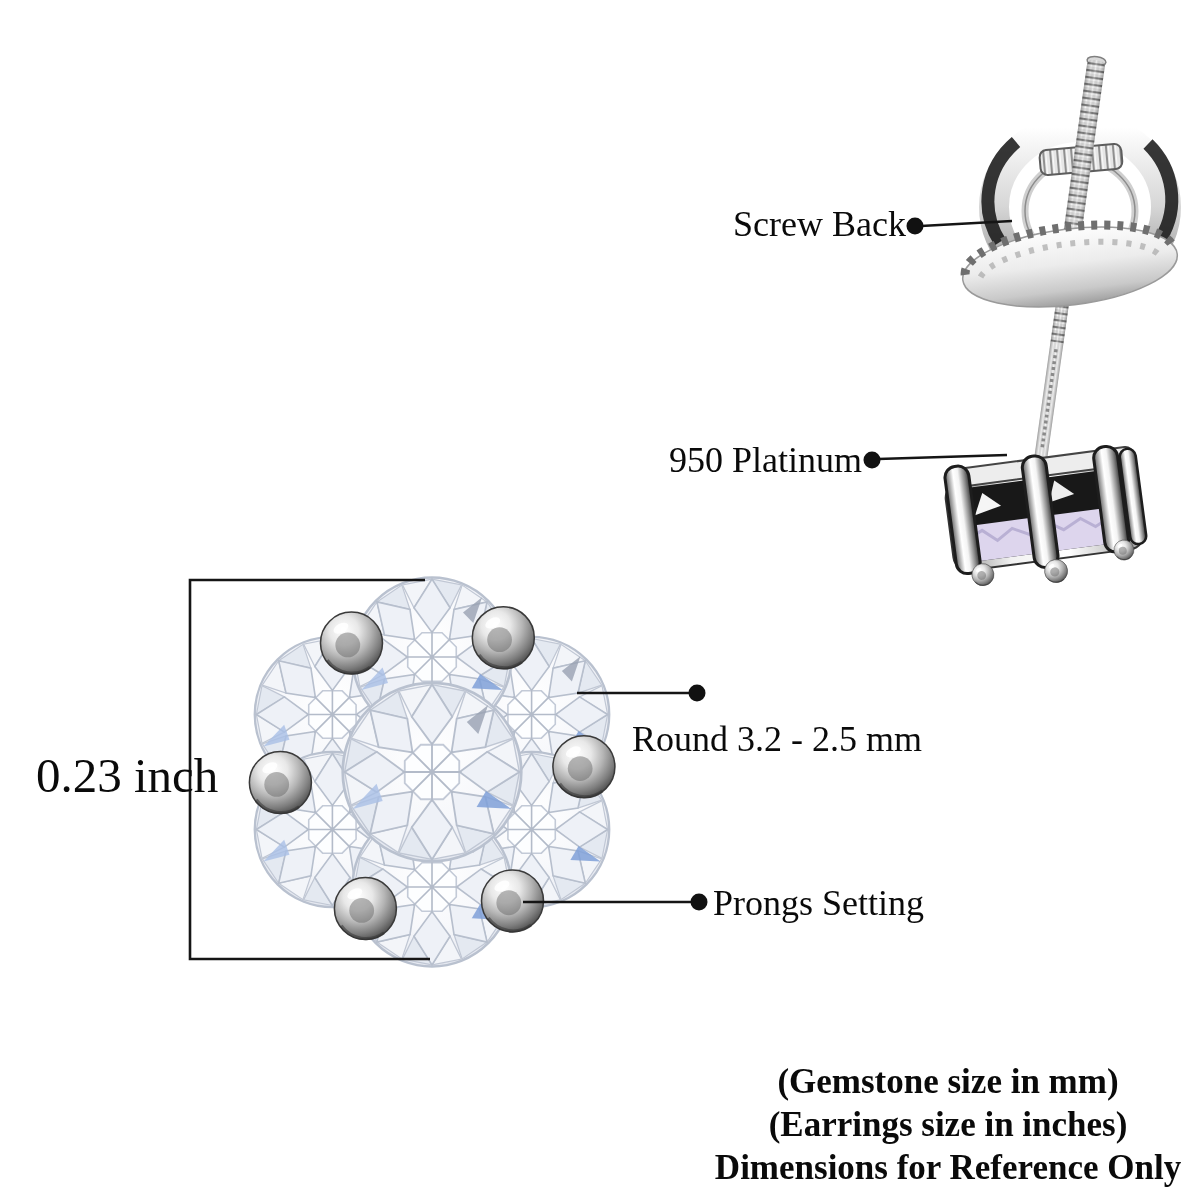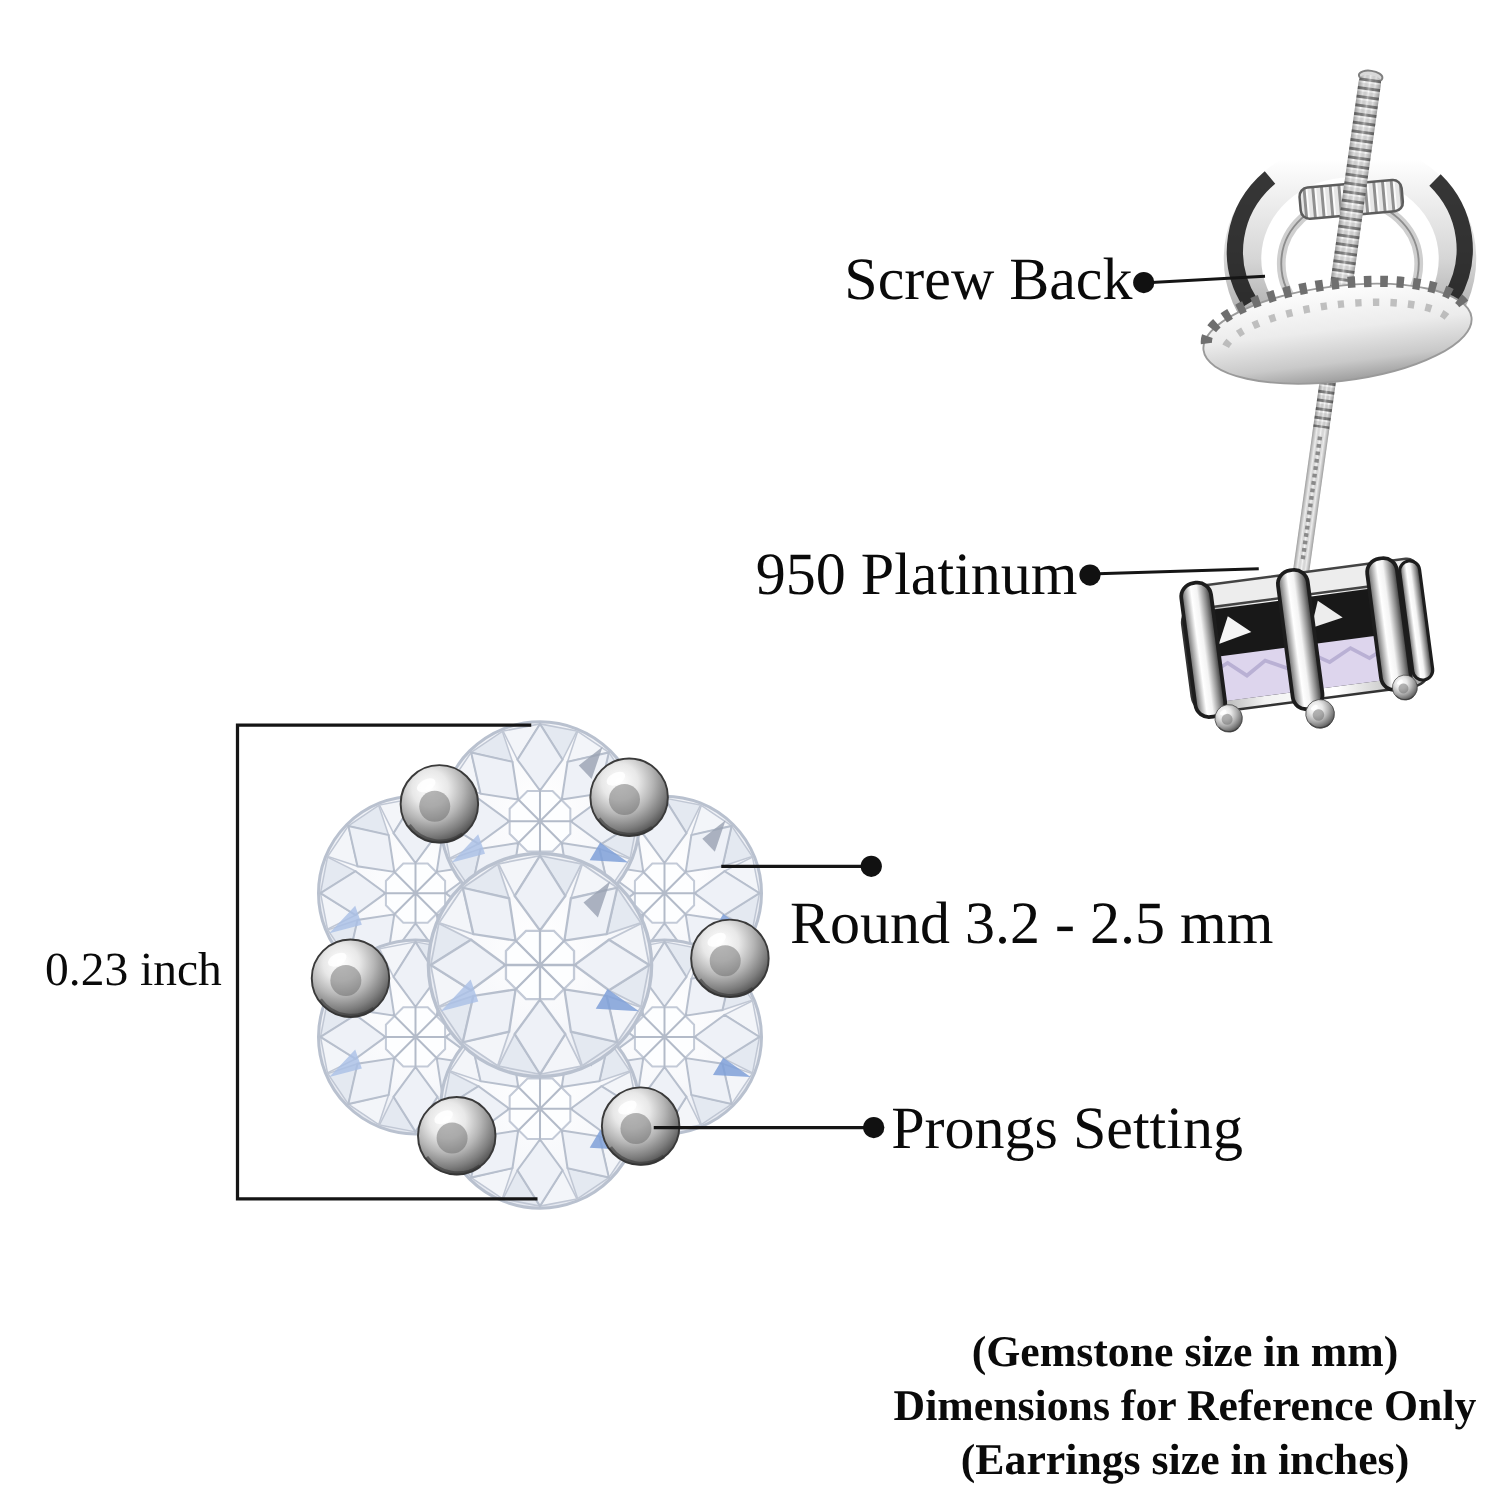--- a/index.html
+++ b/index.html
@@ -1,21 +1,21 @@
 <!DOCTYPE html>
 <html><head>
 <meta charset="utf-8">
 <style>
   html,body{margin:0;padding:0;background:#fff;}
   .stage{position:relative;width:1200px;height:1200px;background:#ffffff;overflow:hidden;
          font-family:"Liberation Serif", serif;color:#0a0a0a;}
   .artwork{position:absolute;left:0;top:0;width:1200px;height:1200px;}
-  .lbl{position:absolute;white-space:nowrap;font-size:48px;line-height:44px;color:#0a0a0a;}
+  .lbl{position:absolute;white-space:nowrap;font-size:36px;line-height:44px;color:#0a0a0a;}
   .lbl.right{text-align:right;}
-  .dim{position:absolute;left:36px;top:753px;font-size:38px;line-height:46px;white-space:nowrap;}
+  .dim{position:absolute;left:36px;top:753px;font-size:49px;line-height:46px;white-space:nowrap;}
   .footer{position:absolute;left:698px;top:1060px;width:500px;text-align:center;
           font-weight:bold;font-size:35px;line-height:43px;}
   .footer div{white-space:nowrap;}
 </style>
 </head>
 <body>
 
 <div class="stage">
 
   <svg class="artwork" viewBox="0 0 1200 1200">
@@ -192,17 +192,17 @@
   <div class="lbl right" style="left:500px;top:438px;width:362px;">950 Platinum</div>
 
   <div class="lbl" style="left:632px;top:717px;">Round 3.2 - 2.5 mm</div>
 
   <div class="lbl" style="left:713px;top:881px;">Prongs Setting</div>
 
   <div class="dim">0.23 inch</div>
 
   <div class="footer">
     <div>(Gemstone size in mm)</div>
+    <div>(Earrings size in inches)</div>
     <div>Dimensions for Reference Only</div>
-    <div>(Earrings size in inches)</div>
   </div>
 
 </div>
 
 </body></html>

